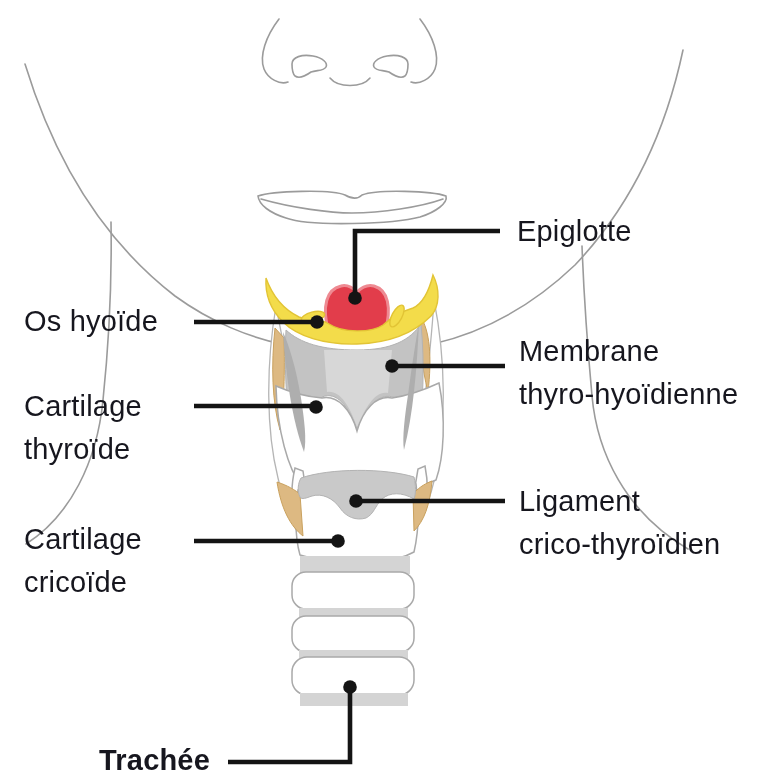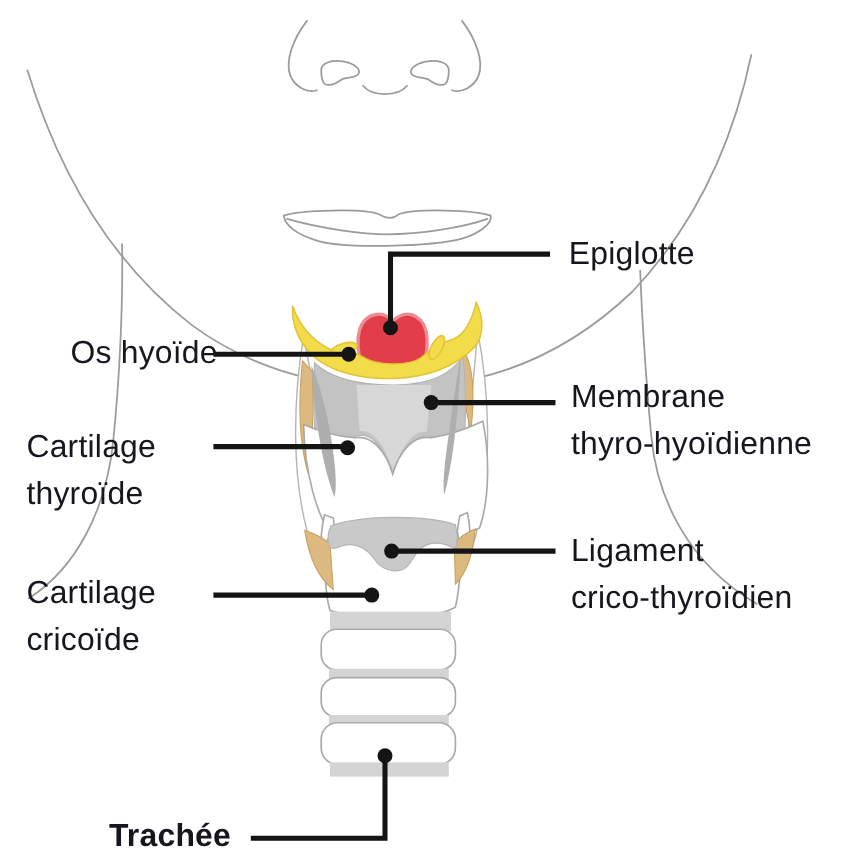--- a/index.html
+++ b/index.html
@@ -175,22 +175,22 @@
 
       <path class="leader" d="M194,541 L338,541"></path>
       <circle class="dot" cx="338" cy="541" r="6.8"></circle>
 
       <path class="leader" d="M228,762 L350,762 L350,688"></path>
       <circle class="dot" cx="350" cy="687" r="6.8"></circle>
     </g>
   </svg>
 
   <div class="lbl" style="left:517px;top:210px;">Epiglotte</div>
-  <div class="lbl" style="left:24px;top:300px;margin-left:40px;">Os hyoïde</div>
-  <div class="lbl" style="left:519px;top:330px;margin-top:10px;">Membrane
+  <div class="lbl" style="left:24px;top:300px;">Os hyoïde</div>
+  <div class="lbl" style="left:519px;top:330px;">Membrane
 thyro-hyoïdienne</div>
   <div class="lbl" style="left:24px;top:385px;">Cartilage
 thyroïde</div>
   <div class="lbl" style="left:519px;top:480px;">Ligament
 crico-thyroïdien</div>
   <div class="lbl" style="left:24px;top:518px;">Cartilage
 cricoïde</div>
   <div class="lbl" style="left:99px;top:739px;font-weight:bold;">Trachée</div>
 </div>
 

